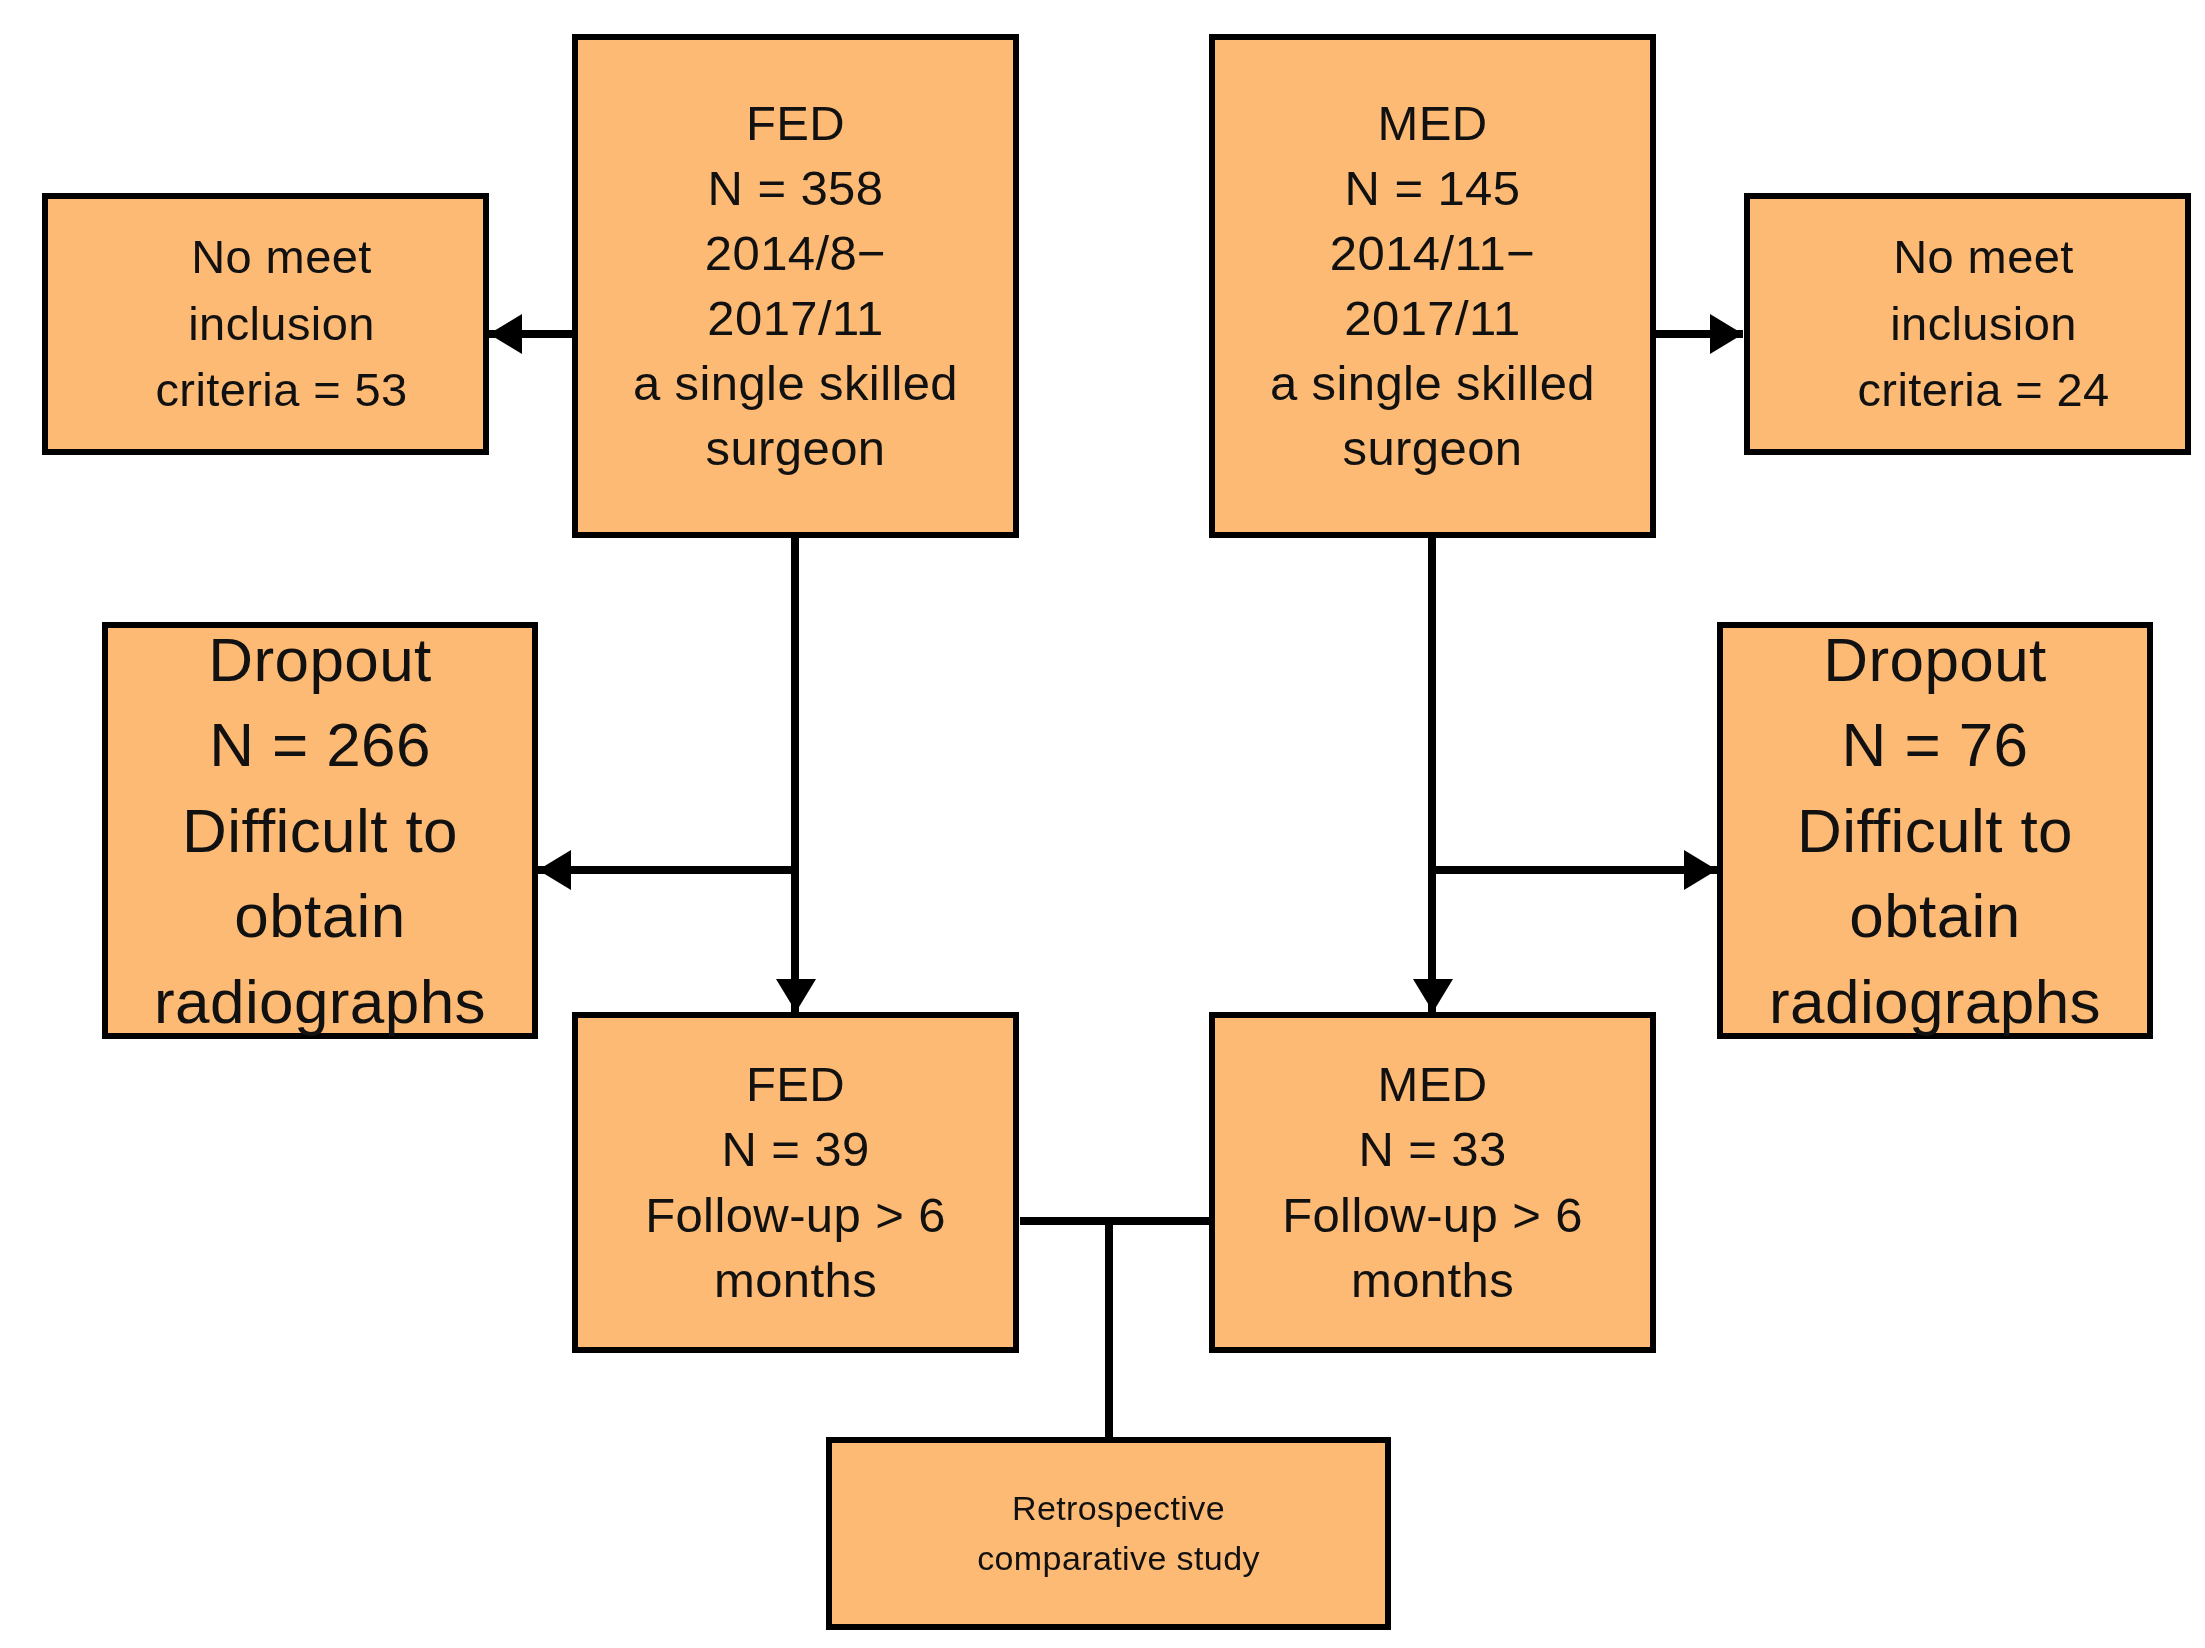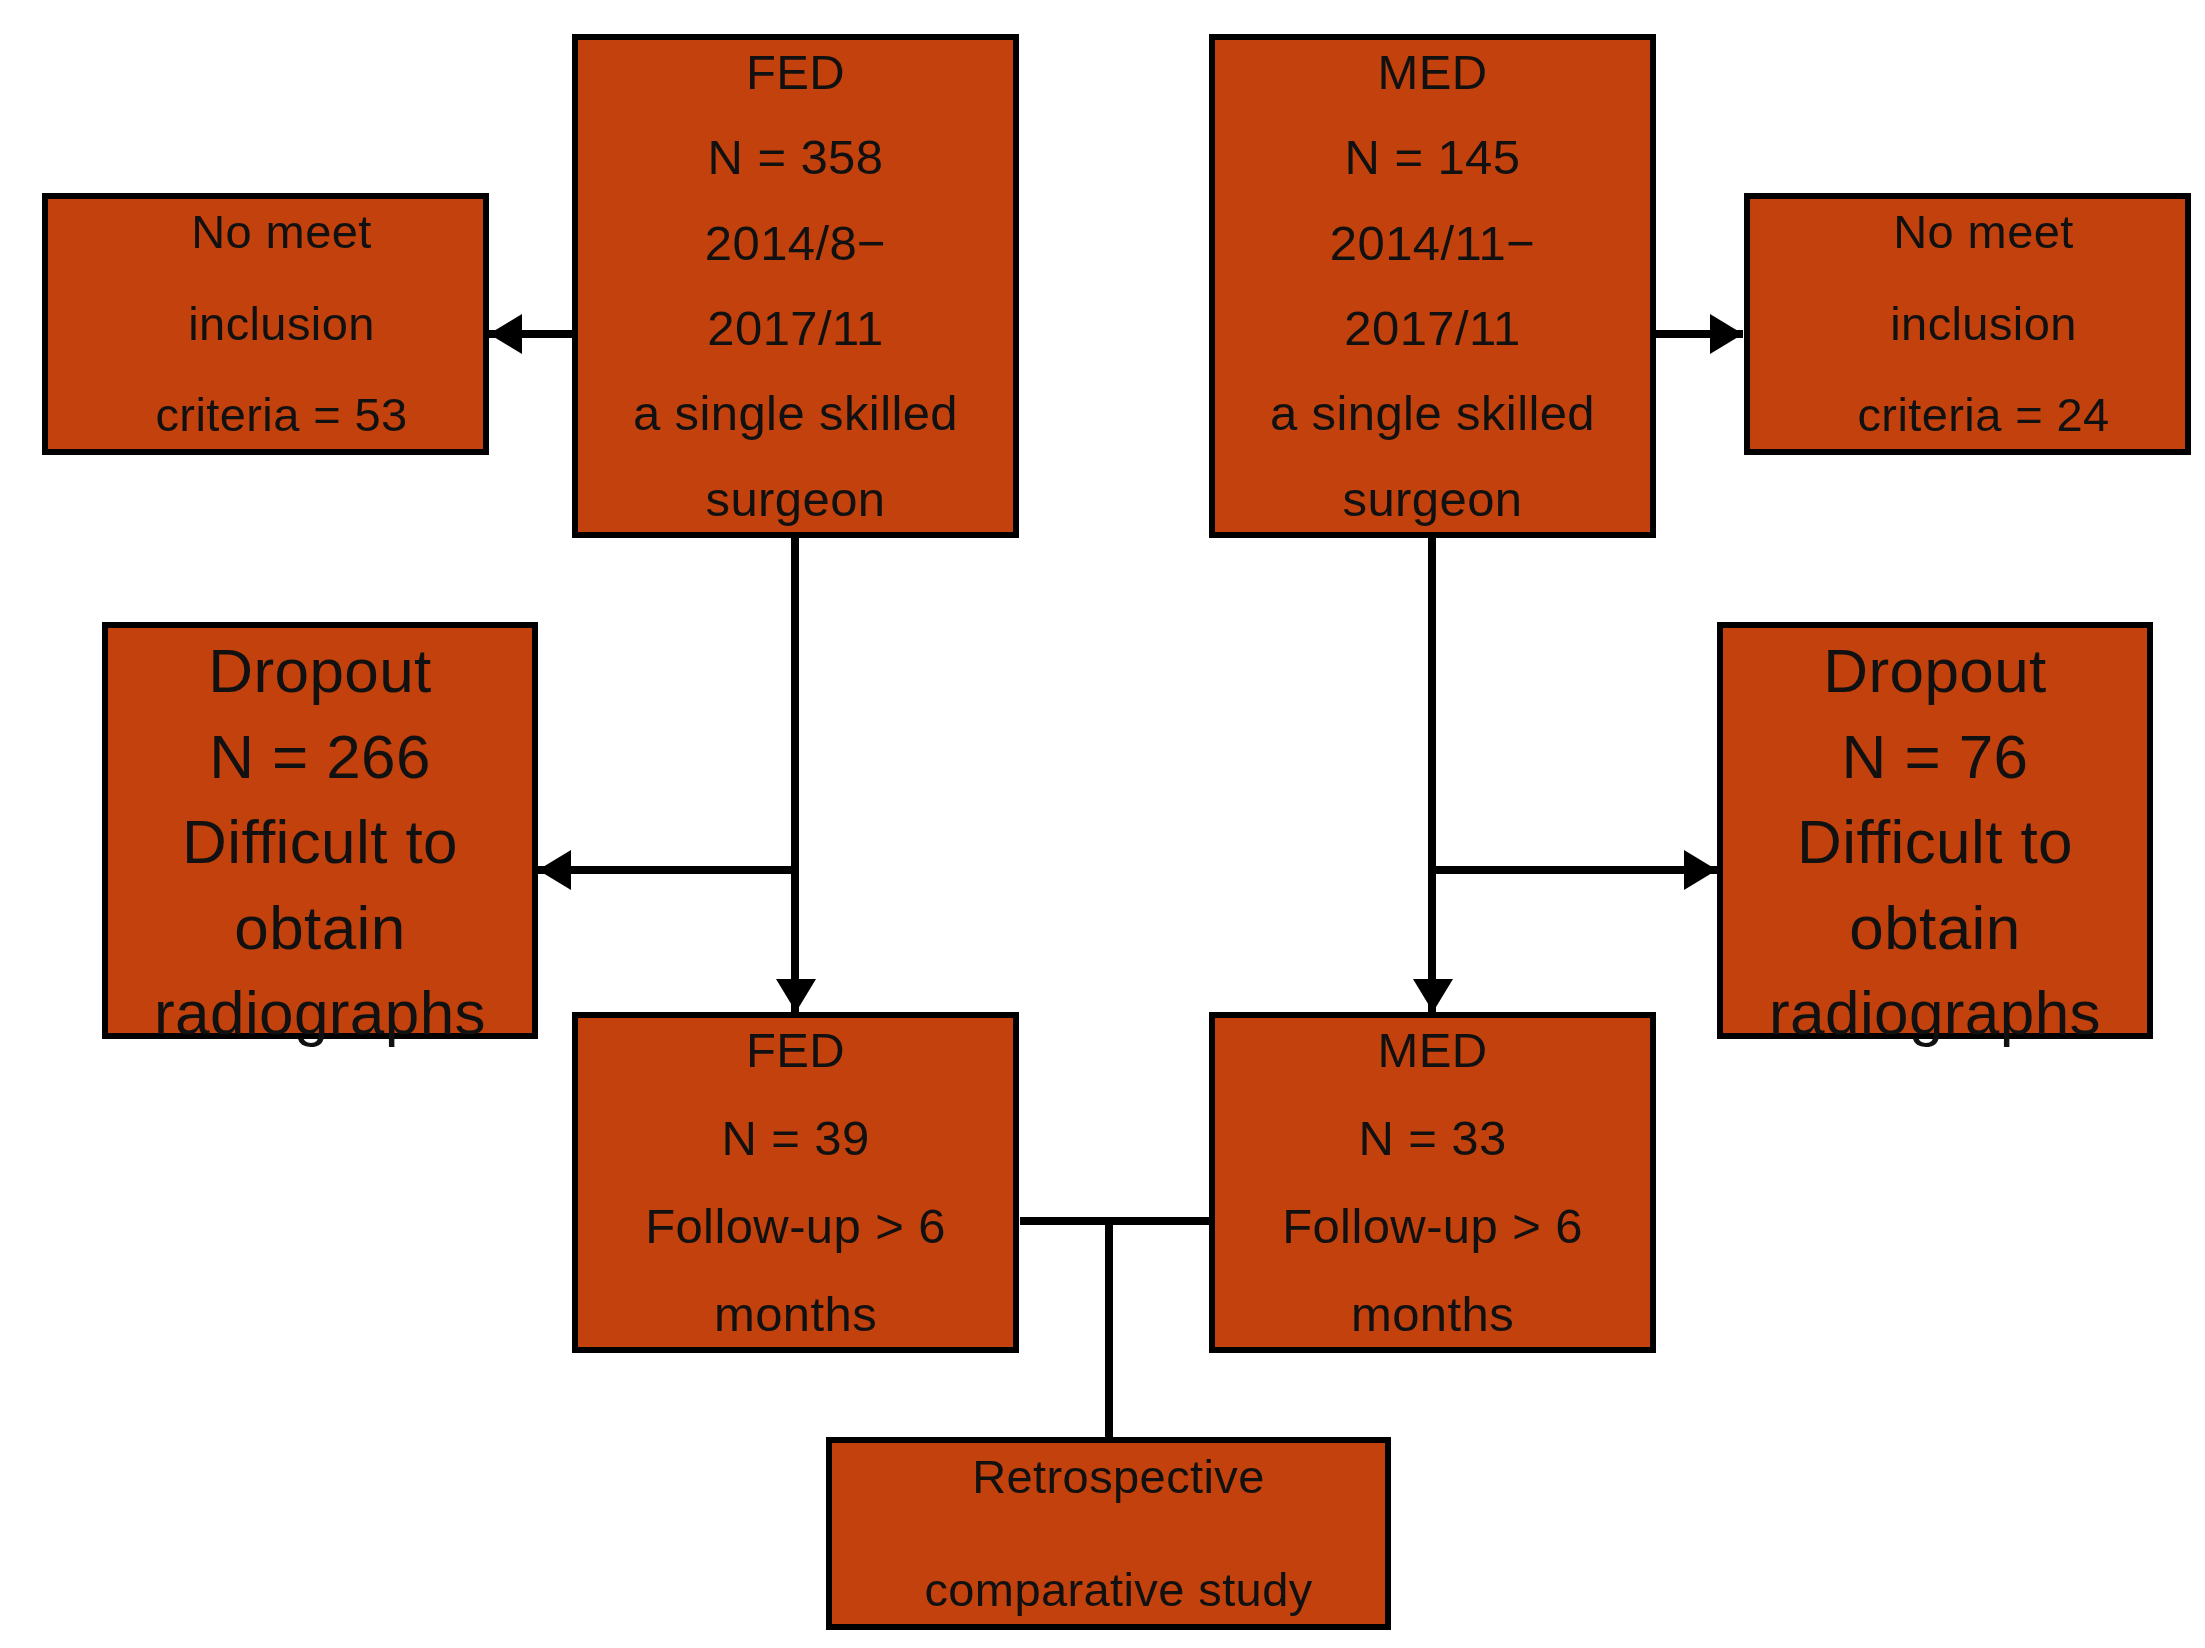--- a/index.html
+++ b/index.html
@@ -13,26 +13,26 @@
     width: 2205px;
     height: 1649px;
     background: #ffffff;
     font-family: "Liberation Sans", "DejaVu Sans", sans-serif;
     overflow: hidden;
   }
   
   .node {
     position: absolute;
     box-sizing: border-box;
-    background: #c2410c;
+    background: #fdba74;
     border: 6.8px solid #000000;
     display: flex;
     flex-direction: column;
     align-items: center;
-    justify-content: space-between;
+    justify-content: center;
     z-index: 5;
   }
   .node .line {
     display: block;
     width: 100%;
     text-align: center;
     color: #111111;
     font-size: 49px;
     line-height: 1.33;
     letter-spacing: 0.4px;
@@ -46,21 +46,21 @@
   #node-dropout-fed  { left:102px;  top:622px;  width:436px; height:417px; }
   #node-dropout-med  { left:1717px; top:622px;  width:436px; height:417px; }
   #node-fed-final    { left:572px;  top:1012px; width:447px; height:341px; }
   #node-med-final    { left:1209px; top:1012px; width:447px; height:341px; }
   #node-conclusion   { left:826px; top:1437px; width:565px; height:193px; }
 
   #node-exclude-fed .line,
   #node-exclude-med .line { font-size: 47px; line-height: 1.42; padding-left: 32px; }
   #node-dropout-fed .line,
   #node-dropout-med .line { font-size: 62px; line-height: 1.38; }
-  #node-conclusion .line  { font-size: 47px; line-height: 1.45; margin-left: 20px; }
+  #node-conclusion .line  { font-size: 34px; line-height: 1.45; margin-left: 20px; }
 
   
   .edge {
     position: absolute;
     background: #000000;
     z-index: 2;
   }
   .edge.h { height: 8.3px; }
   .edge.v { width: 8.3px; }
 

